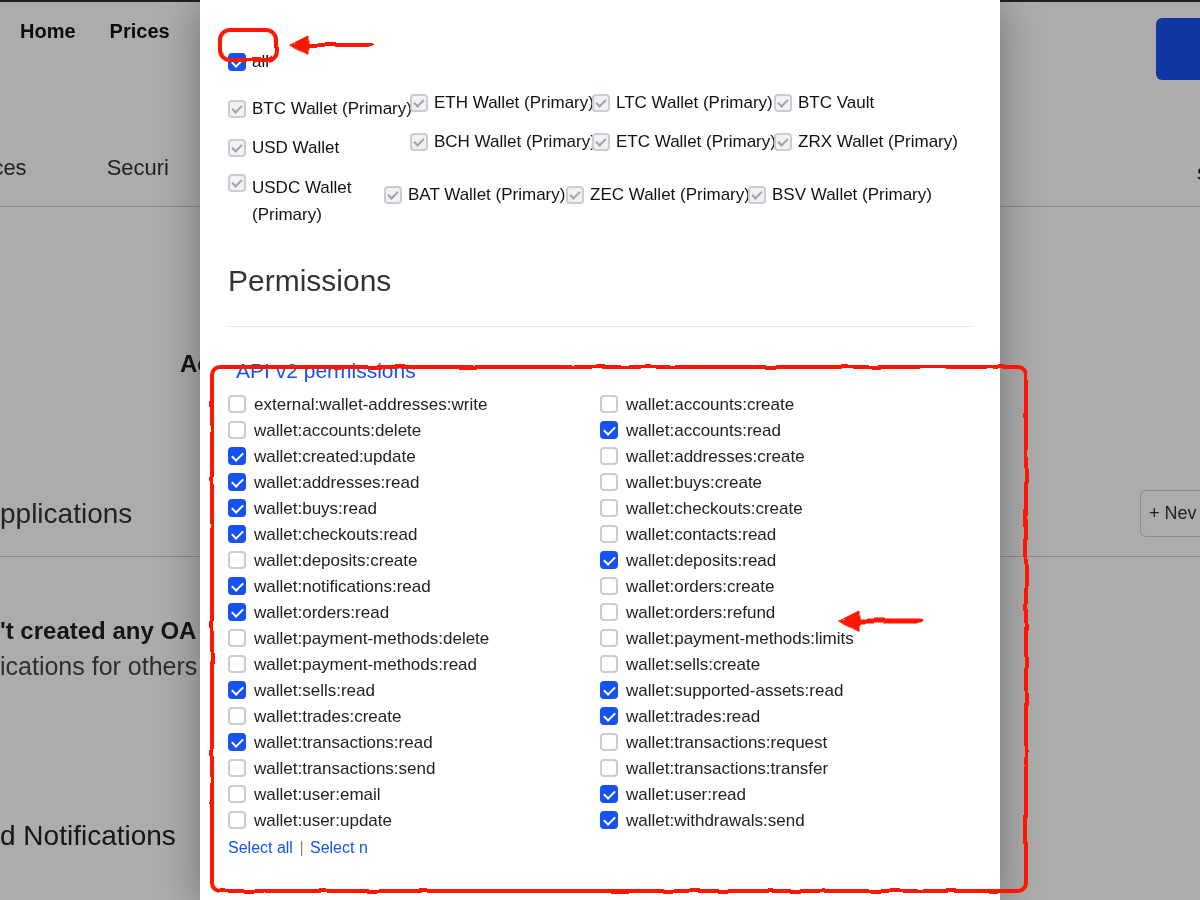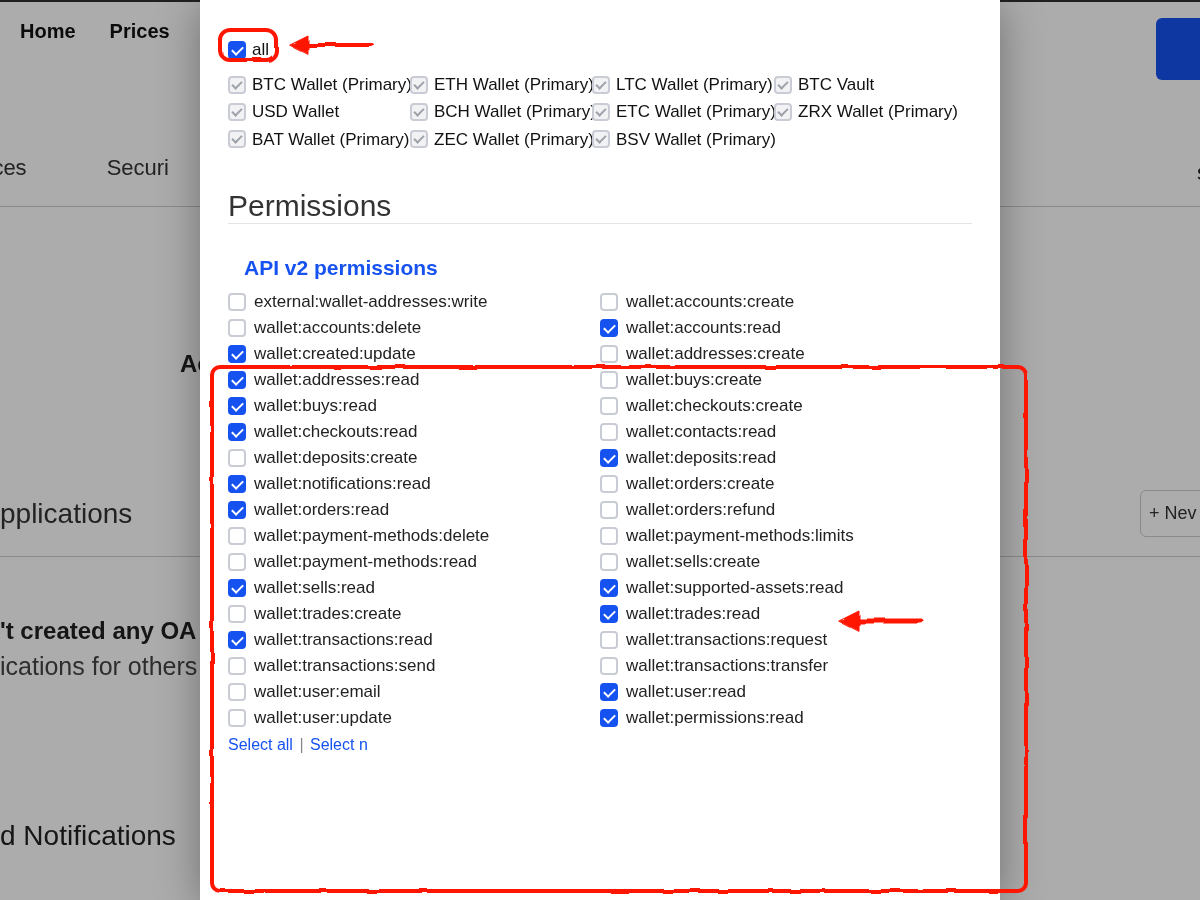--- a/index.html
+++ b/index.html
@@ -109,21 +109,21 @@
     color: #111;
     margin-top: 8px;
     line-height: 1.6;
     column-gap: 6px;
   }
   .accounts .item {
     display: inline-flex; align-items: center;
     white-space: nowrap;
   }
   
-  .col0 { width: 176px; }
+  .col0 { width: 176px; margin-top: 12px; }
   .col1 { width: 176px; }
   .col2 { width: 176px; text-align: right; }
   .col3 { width: 176px; }
 
   .cb {
     width: 18px; height: 18px;
     border: 2px solid #c9ccd4;
     border-radius: 4px;
     margin-right: 6px;
     display: inline-flex; align-items: center; justify-content: center;
@@ -150,38 +150,39 @@
     border-width: 0 2.5px 2.5px 0;
     transform: rotate(45deg);
     top: 1px;
   }
 
   h2.perm-title {
     font-weight: 400;
     font-size: 30px;
     color: #333;
     margin: 36px 0 12px 0;
+    padding-bottom: 28px;
     border-bottom: 1px solid #e5e5e5;
   }
   h3.api-title {
     color: #1652f0;
     font-size: 21px;
-    font-weight: 700;
-    margin: 32px 0 12px 16px;
+    font-weight: 400;
+    margin: 32px 0 12px 8px;
   }
 
   .perm-grid {
     display: grid;
     grid-template-columns: 1fr 1fr;
     column-gap: 0;
     row-gap: 6px;
     font-size: 17px;
   }
   .perm-item {
-    display: flex; align-items: center;
+    display: flex; 
     white-space: nowrap;
   }
   .perm-item .cb { margin-right: 8px; }
 
   .select-links {
     margin-top: 8px;
     font-size: 16px;
     color: #1652f0;
   }
   .select-links span { color: #1652f0; }
@@ -258,20 +259,24 @@
         <span>BCH Wallet (Primary)</span>
       </div>
       <div class="item col2">
         <span class="cb grey-checked"></span>
         <span>ETC Wallet (Primary)</span>
       </div>
       <div class="item col3">
         <span class="cb grey-checked"></span>
         <span>ZRX Wallet (Primary)</span>
       </div>
+      <div class="item col0" style="white-space: normal; width: 150px; align-items: flex-start;">
+        <span class="cb grey-checked"></span>
+        <span>USDC Wallet (Primary)</span>
+      </div>
       <div class="item col1">
         <span class="cb grey-checked"></span>
         <span>BAT Wallet (Primary)</span>
       </div>
       <div class="item col2">
         <span class="cb grey-checked"></span>
         <span>ZEC Wallet (Primary)</span>
       </div>
       <div class="item col3">
         <span class="cb grey-checked"></span>
@@ -411,21 +416,21 @@
       <div class="perm-item">
         <span class="cb checked"></span>
         <span>wallet:user:read</span>
       </div>
       <div class="perm-item">
         <span class="cb"></span>
         <span>wallet:user:update</span>
       </div>
       <div class="perm-item">
         <span class="cb checked"></span>
-        <span>wallet:permissions:read</span>
+        <span>wallet:withdrawals:send</span>
       </div>
     </div>
 
   <div class="select-links">
     <span>Select all</span>
     <span class="sep">|</span>
     <span>Select n</span>
   </div>
 </div>
 

